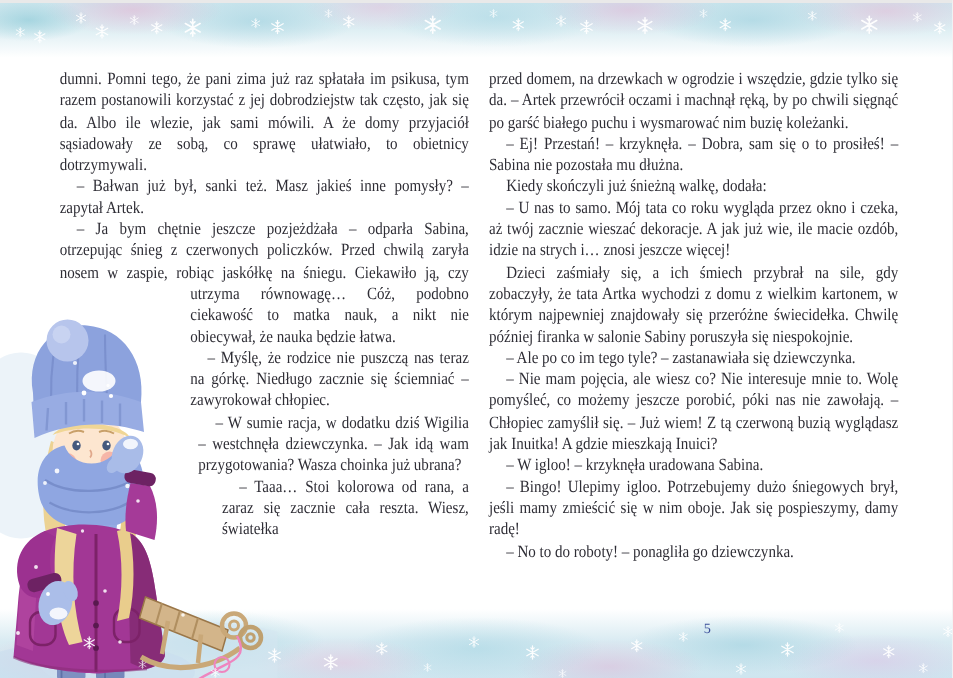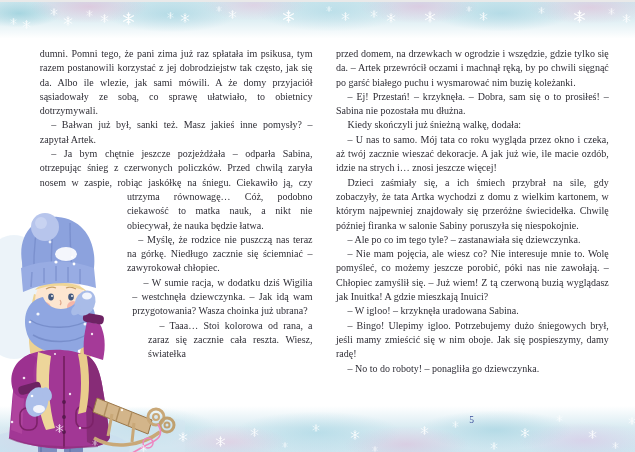--- a/index.html
+++ b/index.html
@@ -31,21 +31,21 @@
       radial-gradient(120px 30px at 50% 55%, rgba(162,212,226,.55), transparent 70%),
       radial-gradient(90px 26px at 64% 80%, rgba(226,176,211,.45), transparent 70%),
       radial-gradient(110px 28px at 78% 50%, rgba(152,206,221,.55), transparent 70%),
       radial-gradient(95px 26px at 92% 72%, rgba(221,186,226,.45), transparent 70%),
       linear-gradient(to top, #cde5ef 0%, #d9ebf2 55%, rgba(255,255,255,0) 100%);
   }
   .flake{position:absolute;z-index:4;pointer-events:none;}
   
   .column{position:absolute;top:44px;z-index:3;color:#2e2d35;}
   .col-left {left:38px; width:275px;}
-  .col-right{left:336px;width:273px;}
+  .col-right{left:326px;width:273px;}
   .col-inner{
     width:312px;transform:scaleX(0.88);transform-origin:left top;
     font-size:11.4px;line-height:14.3px;text-align:justify;
   }
   .col-right .col-inner{width:310px;}
   .col-inner p{margin:0;}
   .col-inner p.ind{text-indent:13px;}
   
   .sb{float:left;clear:left;}
   

